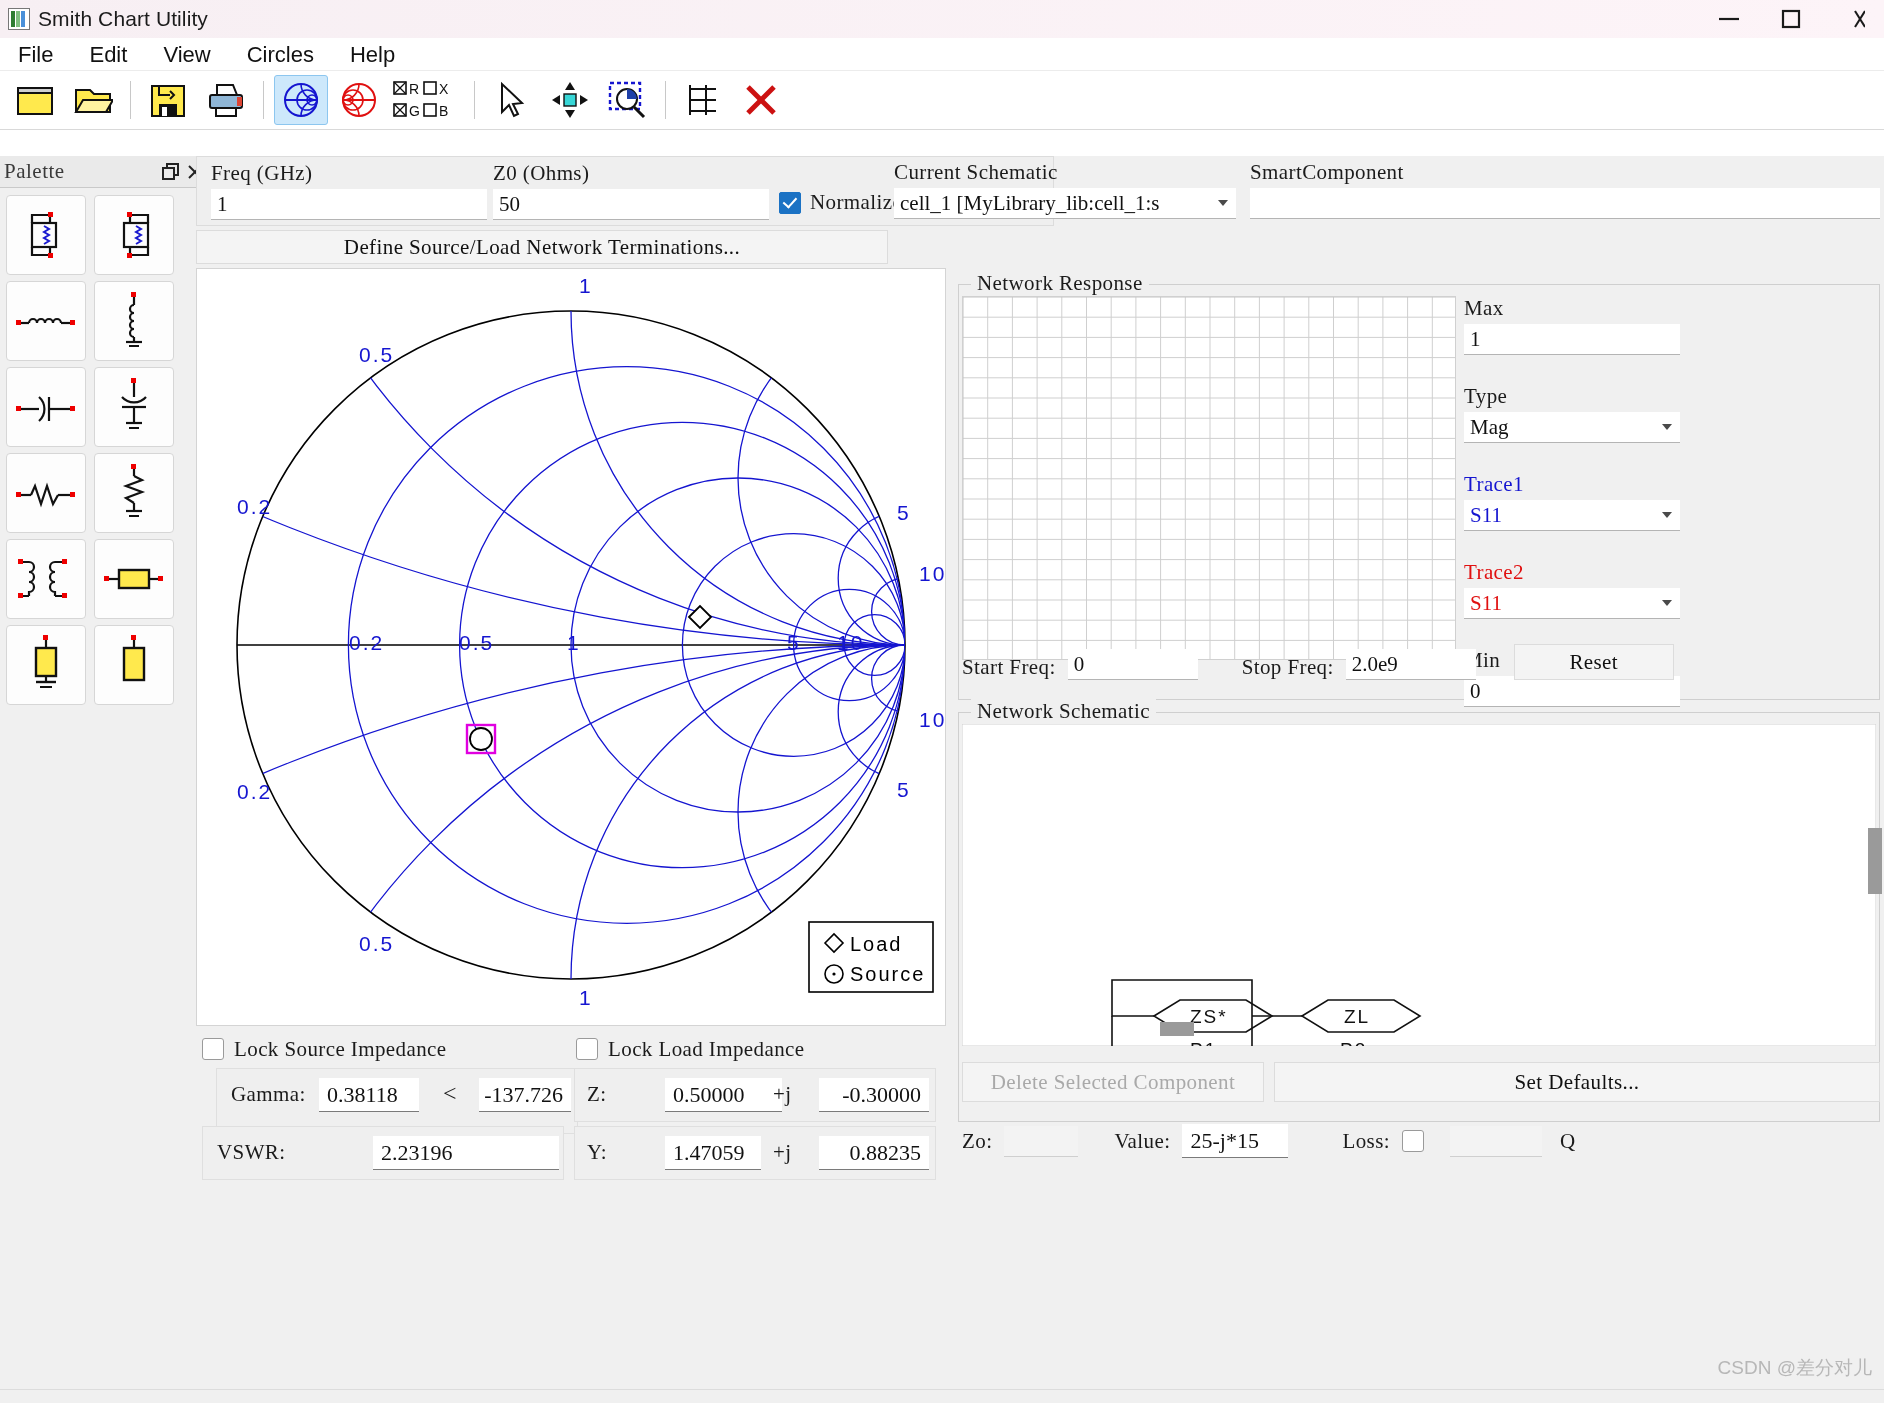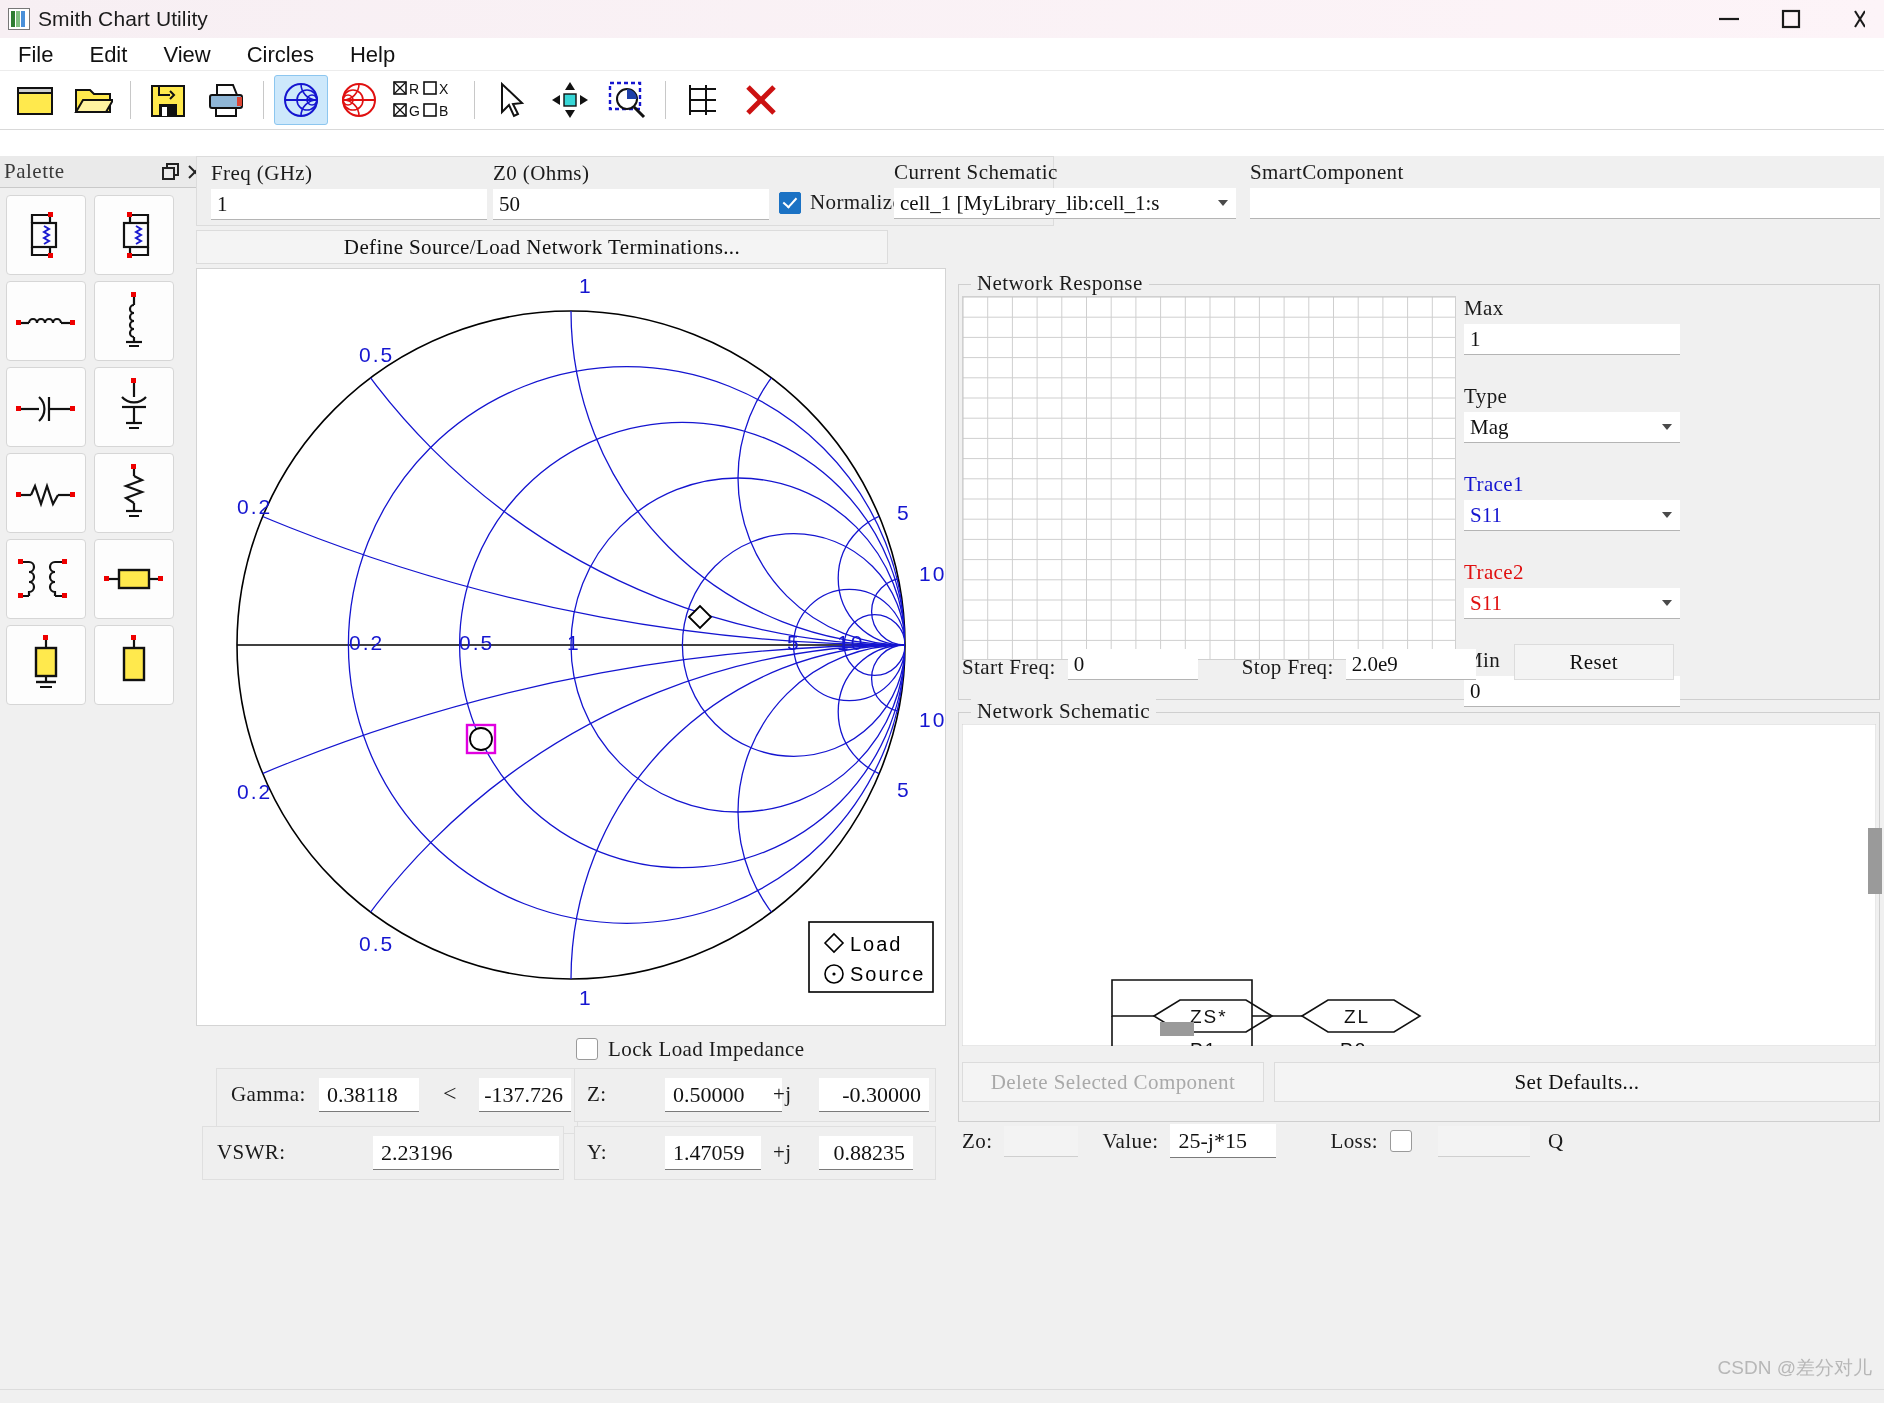--- a/index.html
+++ b/index.html
@@ -579,20 +579,24 @@
         <rect x="612" y="653" width="124" height="70" fill="#fff" stroke="#000" stroke-width="1.6"></rect>
         <path d="M628 674 l9 -9 l9 9 l-9 9 Z" fill="#fff" stroke="#000" stroke-width="1.6"></path>
         <text x="653" y="682" font-family="Liberation Sans, sans-serif" font-size="20" fill="#000" letter-spacing="2">Load</text>
         <circle cx="637" cy="705" r="9" fill="#fff" stroke="#000" stroke-width="1.6"></circle>
         <circle cx="637" cy="705" r="1.6" fill="#000"></circle>
         <text x="653" y="712" font-family="Liberation Sans, sans-serif" font-size="20" fill="#000" letter-spacing="2">Source</text>
       </g>
     </svg>
   </div>
 
+  <div style="position:absolute;left:6px;top:878px;width:360px;height:30px" class="lockrow">
+    <span class="chk-o"></span>
+    <span class="fld-label">Lock Source Impedance</span>
+  </div>
   <div style="position:absolute;left:380px;top:878px;width:360px;height:30px" class="lockrow">
     <span class="chk-o"></span>
     <span class="fld-label">Lock Load Impedance</span>
   </div>
 
   <div class="subpanel" style="position:absolute;left:20px;top:912px;width:362px;height:66px">
     <span class="fld-label" style="position:absolute;left:14px;top:13px">Gamma:</span>
     <div class="valbox" style="position:absolute;left:102px;top:9px;width:100px">0.38118</div>
     <span class="fld-label" style="position:absolute;left:226px;top:11px;font-size:24px">&lt;</span>
     <div class="valbox r" style="position:absolute;left:262px;top:9px;width:92px">-137.726</div>
@@ -605,21 +609,21 @@
   <div class="subpanel" style="position:absolute;left:378px;top:912px;width:362px;height:54px">
     <span class="fld-label" style="position:absolute;left:12px;top:13px">Z:</span>
     <div class="valbox" style="position:absolute;left:90px;top:9px;width:117px">0.50000</div>
     <span class="fld-label" style="position:absolute;left:198px;top:13px">+j</span>
     <div class="valbox r" style="position:absolute;left:244px;top:9px;width:110px">-0.30000</div>
   </div>
   <div class="subpanel" style="position:absolute;left:378px;top:970px;width:362px;height:54px">
     <span class="fld-label" style="position:absolute;left:12px;top:13px">Y:</span>
     <div class="valbox" style="position:absolute;left:90px;top:9px;width:96px">1.47059</div>
     <span class="fld-label" style="position:absolute;left:198px;top:13px">+j</span>
-    <div class="valbox r" style="position:absolute;left:244px;top:9px;width:94px">0.88235</div>
+    <div class="valbox r" style="position:absolute;left:244px;top:9px;width:110px">0.88235</div>
   </div>
 
   <div class="grpbox" style="left:762px;top:128px;width:922px;height:416px">
     <span class="grp-legend">Network Response</span>
   </div>
 
   <svg class="resp-grid" style="position:absolute;left:766px;top:140px;width:494px;height:364px" width="494" height="364">
     <rect x="0" y="0" width="494" height="364" fill="#fff"></rect>
     <g stroke="#cfcfcf" stroke-width="1">
       <line x1="24.7" y1="0" x2="24.7" y2="364"></line>
@@ -726,21 +730,21 @@
   <div class="scrollthumb" style="left:1672px;top:672px;width:14px;height:66px"></div>
 
   <div class="scrollthumb" style="left:964px;top:866px;width:34px;height:14px"></div>
 
   <div class="btn dis" style="position:absolute;left:766px;top:906px;width:302px;height:40px">Delete Selected Component</div>
   <div class="btn" style="position:absolute;left:1078px;top:906px;width:606px;height:40px">Set Defaults...</div>
 
   <div style="position:absolute;left:766px;top:960px;width:918px;height:50px;display:flex;align-items:center">
     <span class="fld-label">Zo:</span>
     <input class="txtin" style="width: 74px; margin-left: 12px; background: rgb(243, 243, 243); border-bottom-color: rgb(207, 207, 207);" value="">
-    <span class="fld-label" style="margin-left:24px">Value:</span>
+    <span class="fld-label" style="margin-left:36px">Value:</span>
     <div class="valbox" style="width:106px;margin-left:12px">25-j*15</div>
     <span class="fld-label" style="margin-left:54px">Loss:</span>
     <span class="chk-o" style="margin-left:12px"></span>
     <input class="txtin" style="width: 92px; margin-left: 26px; background: rgb(243, 243, 243); border-bottom-color: rgb(207, 207, 207);" value="">
     <span class="fld-label" style="margin-left:18px">Q</span>
   </div>
 
   <div class="watermark">CSDN @差分对儿</div>
 </div>
 

